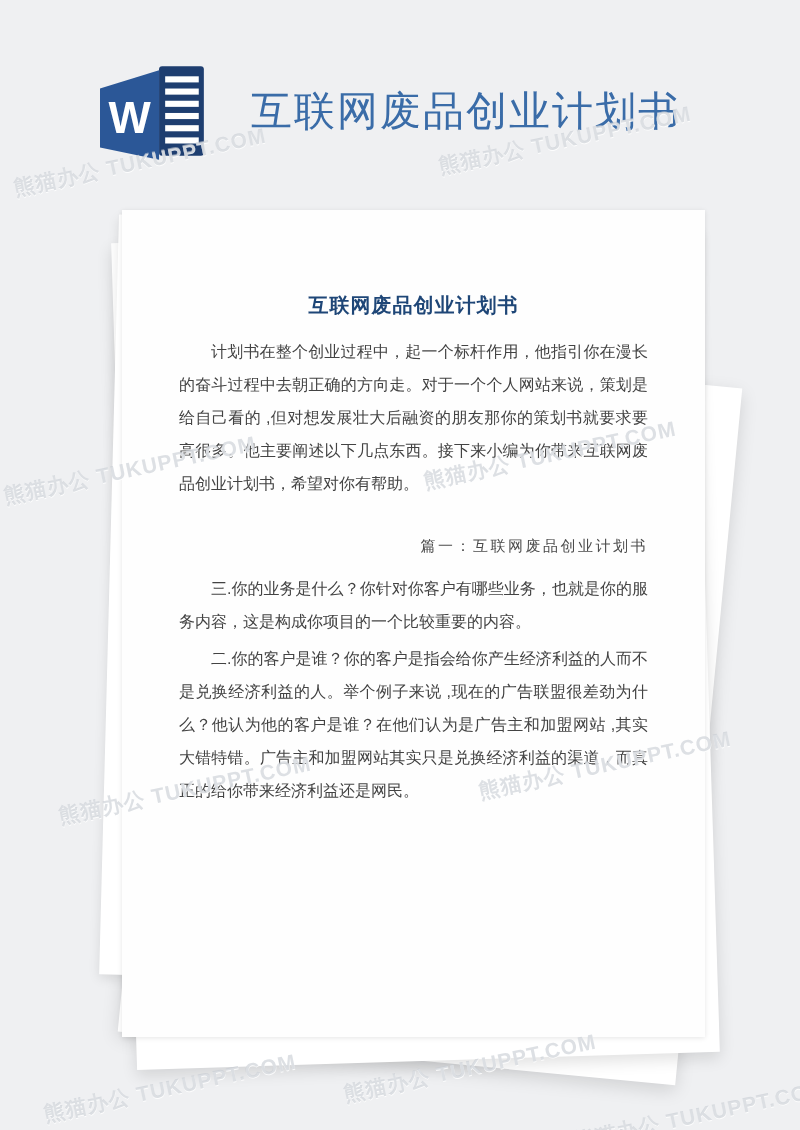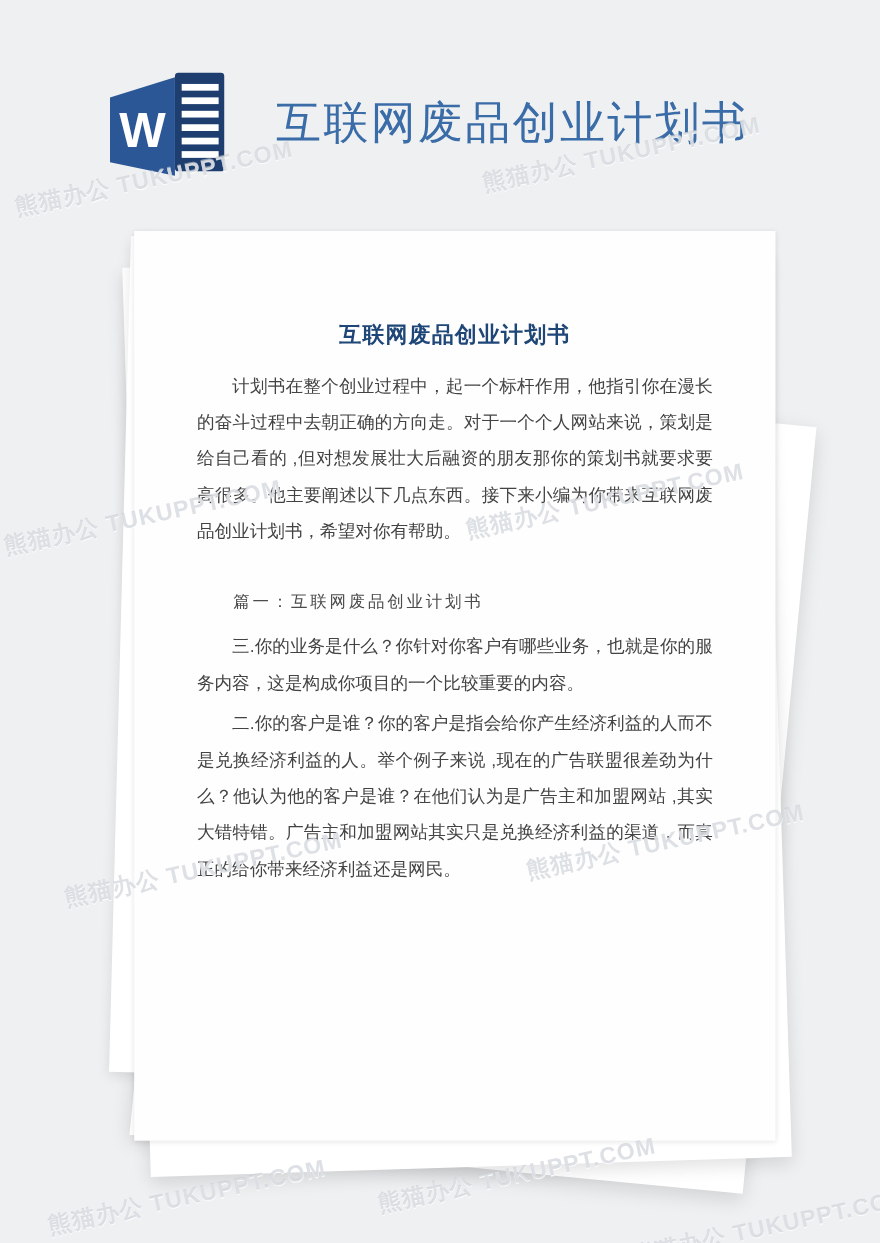--- a/index.html
+++ b/index.html
@@ -49,23 +49,23 @@
     font-size:20px;line-height:30px;font-weight:700;letter-spacing:1px;
     color:#1e4677;
   }
   .doc-body{margin-top:15px;}
   .doc-body p{
     margin:0 0 4px;
     font-size:16px;line-height:33px;color:#434343;
     text-indent:2em;text-align:justify;
   }
   .doc-body p.section{
-    font-family:Liberation Sans, sans-serif;
+    font-family:Liberation Mono, monospace;
     font-size:15px;line-height:24px;color:#4c4c4c;
-    letter-spacing:2.5px;text-indent:2.2em;text-align:left;
+    letter-spacing:2.5px;text-indent:2.2em;text-align:right;
     margin:36px 0 12px;
   }
 
   
   .wm{
     position:absolute;white-space:nowrap;
     font-size:21px;font-weight:700;letter-spacing:1px;
     color:rgba(199,203,210,0.60);
     text-shadow:0 1px 0 rgba(255,255,255,0.85);
     transform:translate(-50%,-50%) rotate(-12deg);

